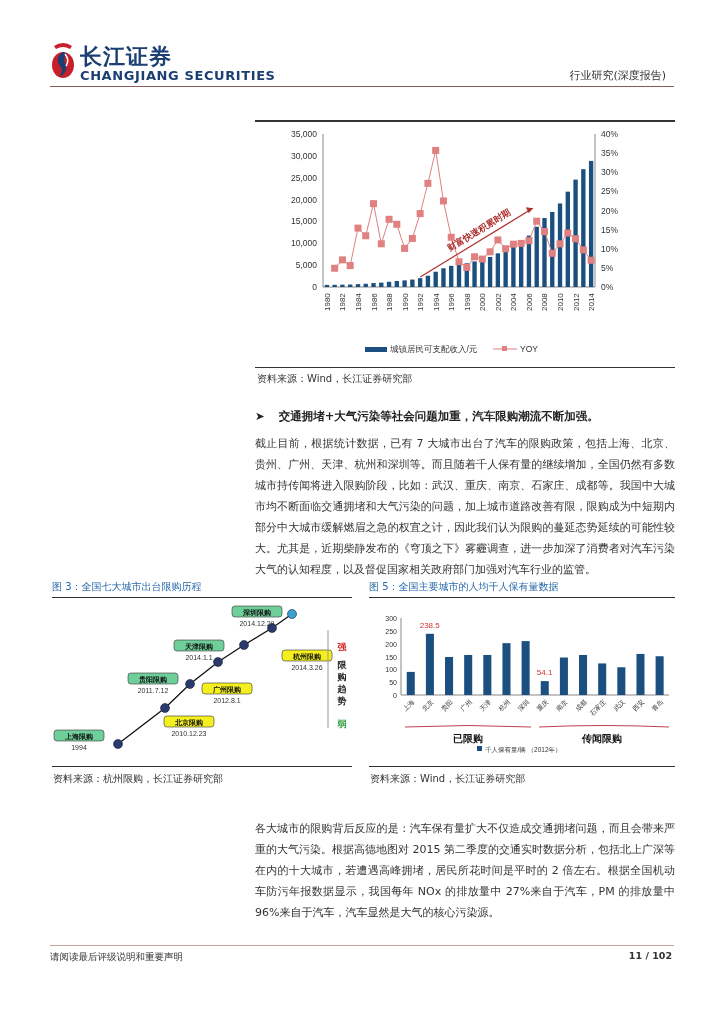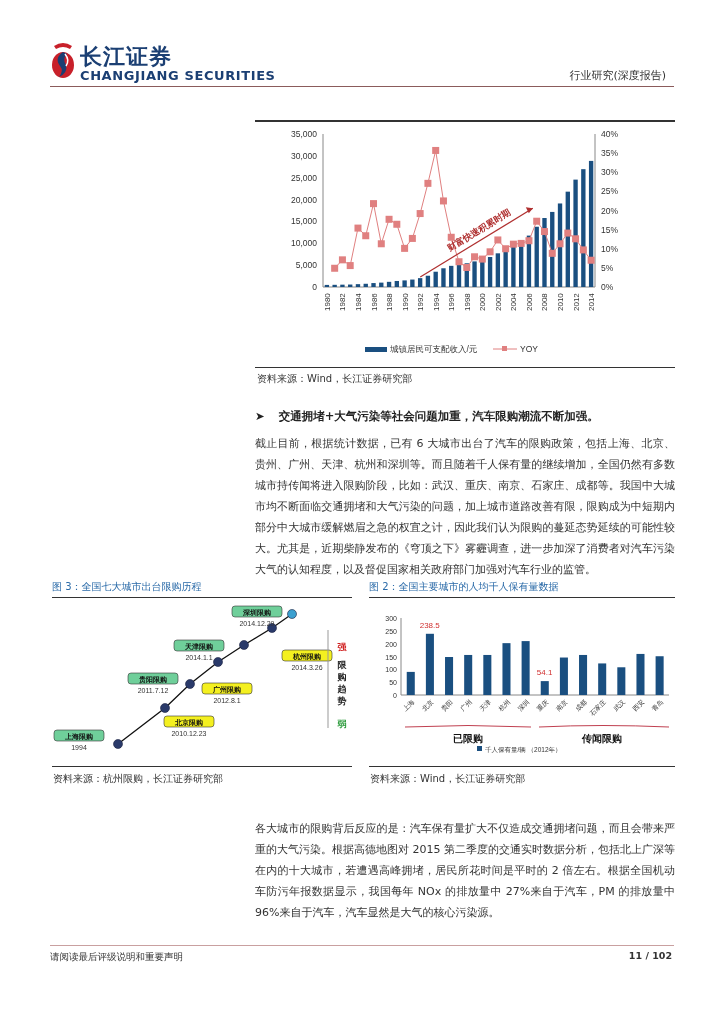--- a/index.html
+++ b/index.html
@@ -156,21 +156,21 @@
     <line x1="238" y1="225" x2="262" y2="225" stroke="#e08080" stroke-width="1"></line>
     <rect x="247" y="222" width="5" height="5" fill="#e08080"></rect>
     <text x="265" y="228" font-size="8.5" fill="#333">YOY</text>
   </svg>
 <div class="abs rule" style="left:255px;top:367px;width:420px;"></div>
 <div class="abs src" style="left:257px;top:372px;">资料来源：Wind，长江证券研究部</div>
 
 <div class="abs bullet-title">
   <span style="margin-right:14px;">➤</span><span>交通拥堵+大气污染等社会问题加重，汽车限购潮流不断加强。</span>
 </div>
-<div class="abs para" style="left:255px;top:433px;width:420px;">截止目前，根据统计数据，已有 6 大城市出台了汽车的限购政策，包括上海、北京、贵州、广州、天津、杭州和深圳等。而且随着千人保有量的继续增加，全国仍然有多数城市持传闻将进入限购阶段，比如：武汉、重庆、南京、石家庄、成都等。我国中大城市均不断面临交通拥堵和大气污染的问题，加上城市道路改善有限，限购成为中短期内部分中大城市缓解燃眉之急的权宜之计，因此我们认为限购的蔓延态势延续的可能性较大。尤其是，近期柴静发布的《穹顶之下》雾霾调查，进一步加深了消费者对汽车污染大气的认知程度，以及督促国家相关政府部门加强对汽车行业的监管。</div>
+<div class="abs para" style="left:255px;top:433px;width:420px;">截止目前，根据统计数据，已有 7 大城市出台了汽车的限购政策，包括上海、北京、贵州、广州、天津、杭州和深圳等。而且随着千人保有量的继续增加，全国仍然有多数城市持传闻将进入限购阶段，比如：武汉、重庆、南京、石家庄、成都等。我国中大城市均不断面临交通拥堵和大气污染的问题，加上城市道路改善有限，限购成为中短期内部分中大城市缓解燃眉之急的权宜之计，因此我们认为限购的蔓延态势延续的可能性较大。尤其是，近期柴静发布的《穹顶之下》雾霾调查，进一步加深了消费者对汽车污染大气的认知程度，以及督促国家相关政府部门加强对汽车行业的监管。</div>
 
 <div class="abs fig-title" style="left:52px;top:580px;">图 3：全国七大城市出台限购历程</div>
 <div class="abs rule" style="left:52px;top:597px;width:300px;"></div>
 <svg class="abs" style="left:52px;top:600px;" width="300" height="160" id="chart4">
     <polyline points="66,144 113,108 138,84 166,62 192,45 220,28 240,14" fill="none" stroke="#111" stroke-width="1.3"></polyline>
     <circle cx="66" cy="144" r="4.5" fill="#2a3a6a" stroke="#1a2040" stroke-width="0.6"></circle>
     <circle cx="113" cy="108" r="4.5" fill="#2a3a6a" stroke="#1a2040" stroke-width="0.6"></circle>
     <circle cx="138" cy="84" r="4.5" fill="#2a3a6a" stroke="#1a2040" stroke-width="0.6"></circle>
     <circle cx="166" cy="62" r="4.5" fill="#2a3a6a" stroke="#1a2040" stroke-width="0.6"></circle>
     <circle cx="192" cy="45" r="4.5" fill="#2a3a6a" stroke="#1a2040" stroke-width="0.6"></circle>
@@ -201,21 +201,21 @@
     <text x="290" y="50" font-size="9" font-weight="bold" fill="#d02020" text-anchor="middle">强</text>
     <text x="290" y="68" font-size="9" font-weight="bold" fill="#222" text-anchor="middle">限</text>
     <text x="290" y="80" font-size="9" font-weight="bold" fill="#222" text-anchor="middle">购</text>
     <text x="290" y="92" font-size="9" font-weight="bold" fill="#222" text-anchor="middle">趋</text>
     <text x="290" y="104" font-size="9" font-weight="bold" fill="#222" text-anchor="middle">势</text>
     <text x="290" y="127" font-size="9" font-weight="bold" fill="#2a9a3a" text-anchor="middle">弱</text>
   </svg>
 <div class="abs rule" style="left:52px;top:766px;width:300px;"></div>
 <div class="abs src" style="left:53px;top:772px;">资料来源：杭州限购，长江证券研究部</div>
 
-<div class="abs fig-title" style="left:369px;top:580px;">图 2：全国主要城市的人均千人保有量数据</div>
+<div class="abs fig-title" style="left:369px;top:580px;">图 5：全国主要城市的人均千人保有量数据</div>
 <div class="abs rule" style="left:369px;top:597px;width:306px;"></div>
 <svg class="abs" style="left:369px;top:600px;" width="306" height="160" id="chart5">
     <line x1="32" y1="18" x2="32" y2="95" stroke="#888"></line>
     <line x1="32" y1="95" x2="300" y2="95" stroke="#888"></line>
     <text x="28" y="98" font-size="7" text-anchor="end" fill="#333">0</text>
     <text x="28" y="85.16666666666667" font-size="7" text-anchor="end" fill="#333">50</text>
     <text x="28" y="72.33333333333333" font-size="7" text-anchor="end" fill="#333">100</text>
     <text x="28" y="59.5" font-size="7" text-anchor="end" fill="#333">150</text>
     <text x="28" y="46.666666666666664" font-size="7" text-anchor="end" fill="#333">200</text>
     <text x="28" y="33.83333333333333" font-size="7" text-anchor="end" fill="#333">250</text>

